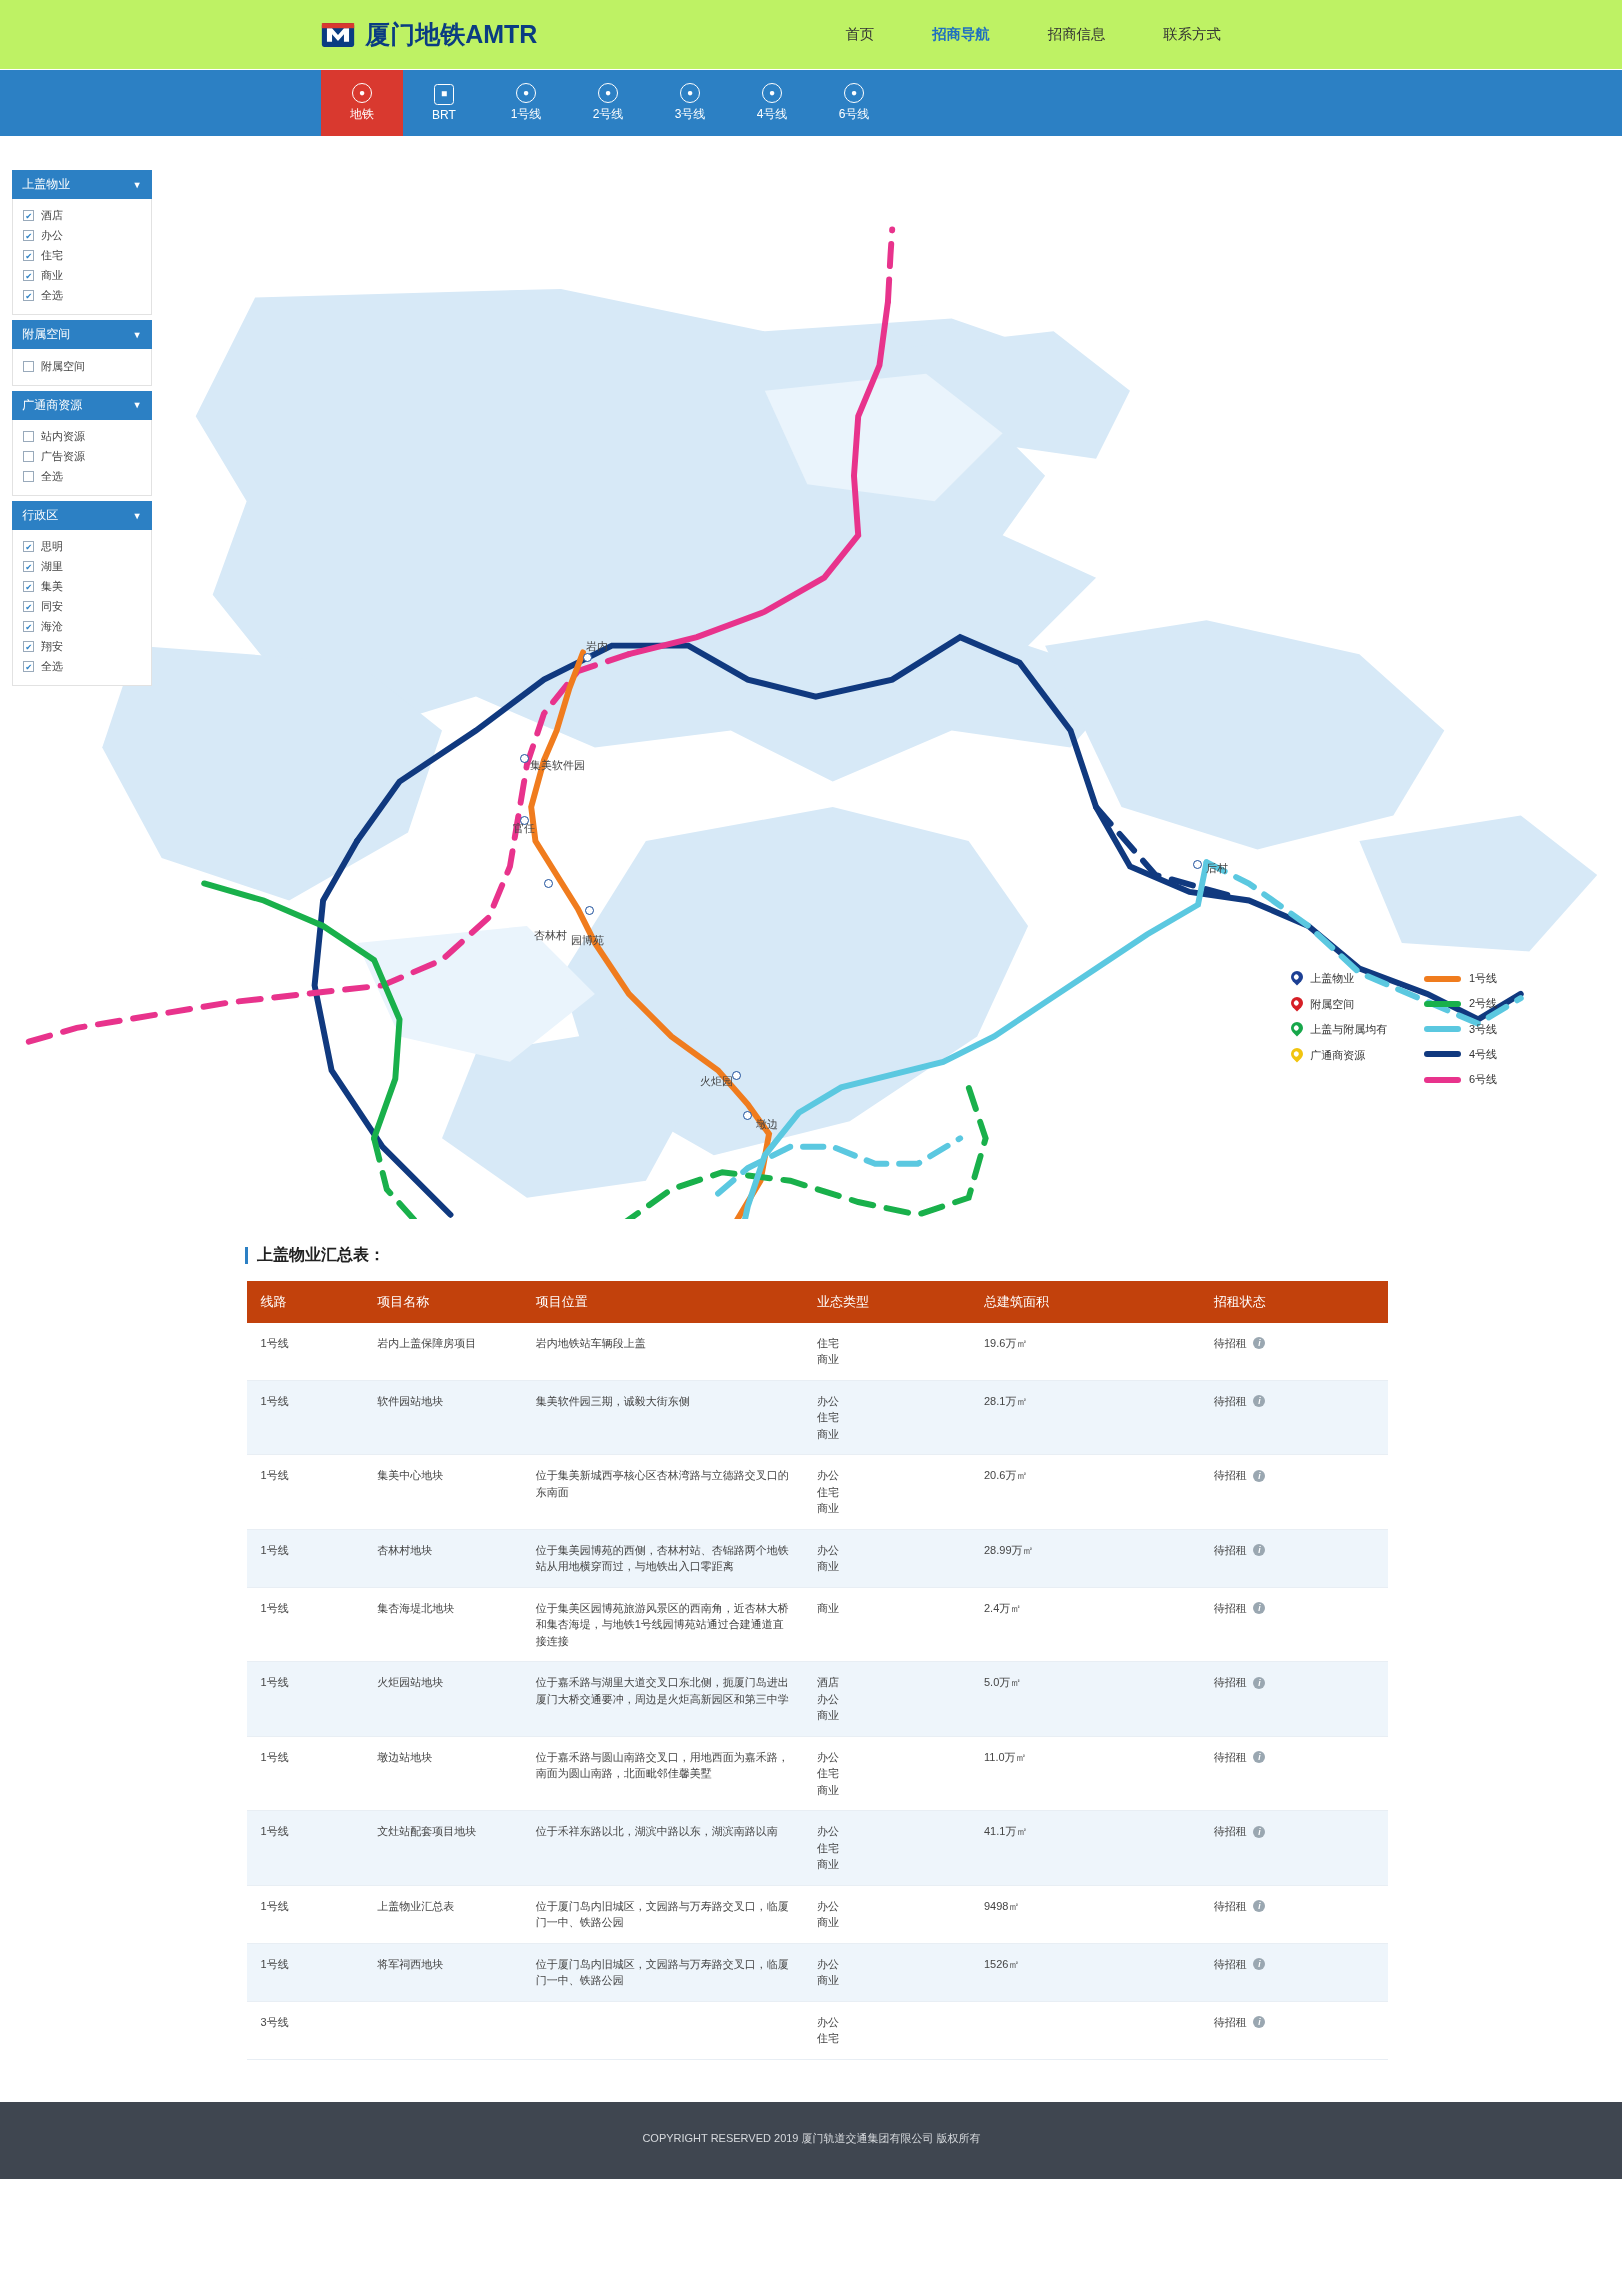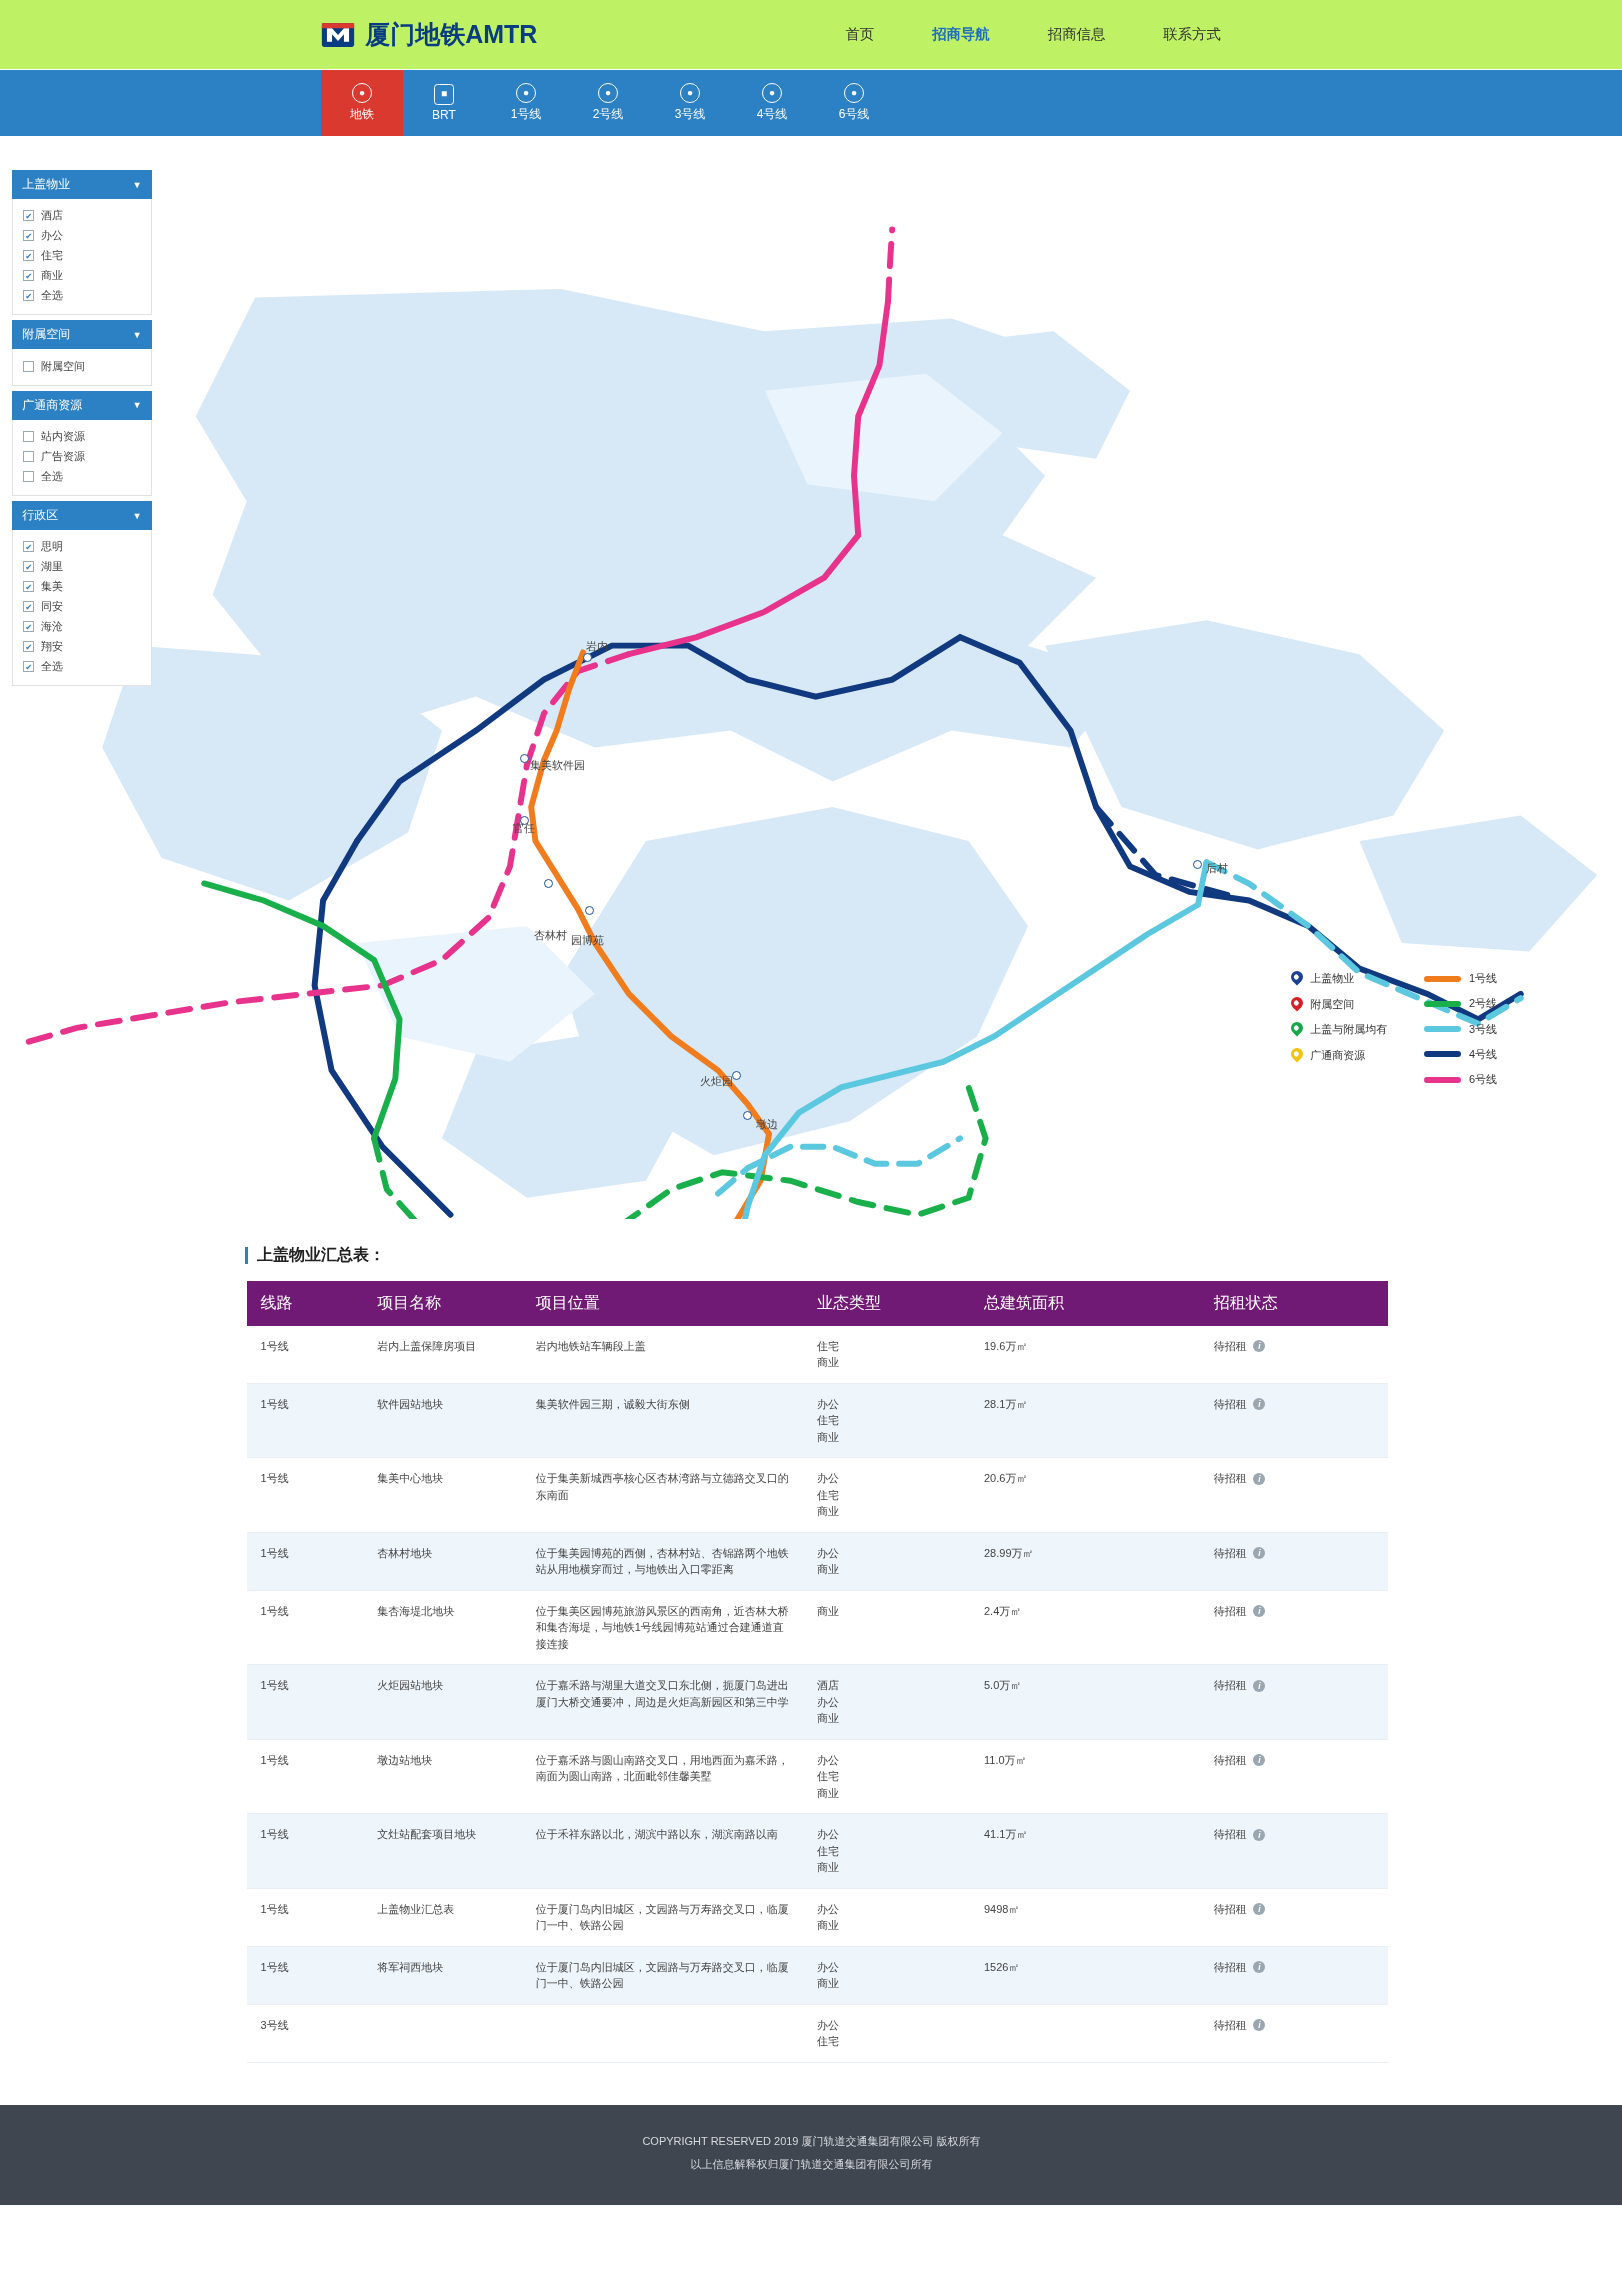--- a/index.html
+++ b/index.html
@@ -200,26 +200,26 @@
   .sec-title .bar {
     width:3.4px; height:17px; background:#2c80c4; display:inline-block;
   }
   table.grid {
     margin:0 auto;
     width:1141px;
     border-collapse:collapse;
     font-size:11px;
   }
   table.grid thead th {
-    background:#701a75;
+    background:#c2410c;
     color:#fff;
     font-weight:normal;
     text-align:left;
     padding:12px 13.6px;
-    font-size:16px;
+    font-size:13px;
   }
   table.grid tbody td {
     padding:12px 13.6px;
     color:#444;
     vertical-align:top;
     line-height:1.5;
     border-bottom:0.8px solid #e8eef4;
   }
   table.grid tbody tr:nth-child(even) { background:#eef5fb; }
   table.grid tbody tr:nth-child(odd) { background:#ffffff; }
@@ -715,15 +715,14 @@
               <span class="info-ic">i</span>
             </span>
           </td>
       </tr>
     </tbody>
   </table>
 </div>
 
 <div class="footer">
   <div>COPYRIGHT RESERVED 2019 厦门轨道交通集团有限公司 版权所有</div>
-  <div>以上信息解释权归厦门轨道交通集团有限公司所有</div>
 </div>
 
 
 </body></html>

